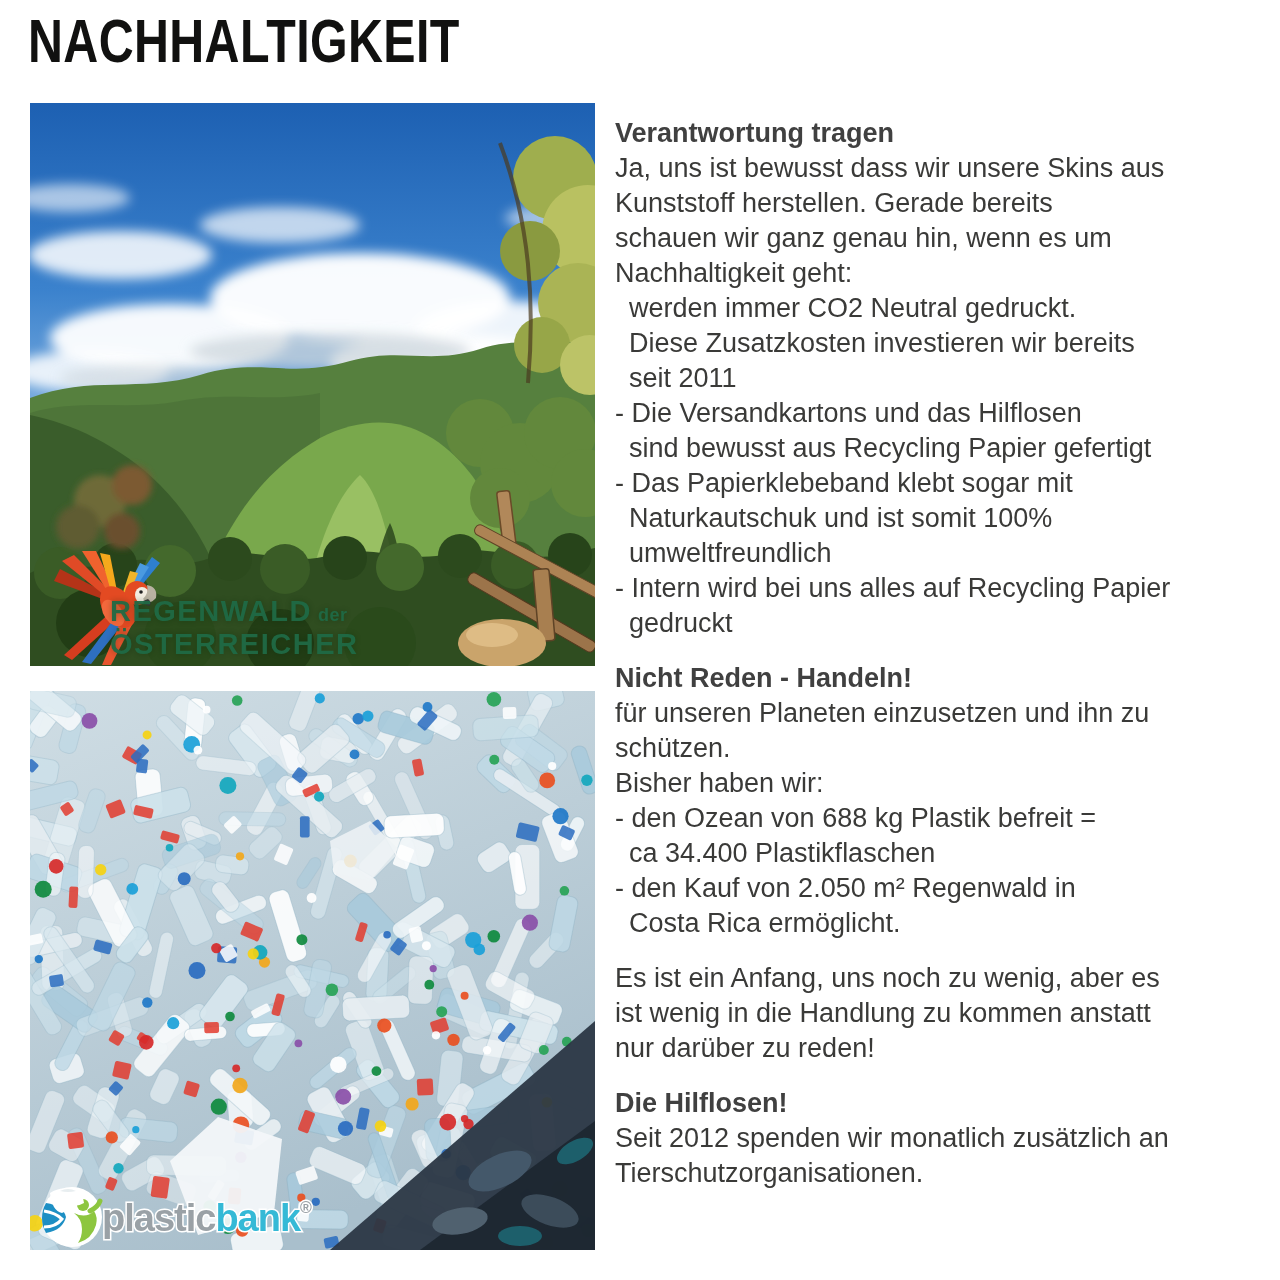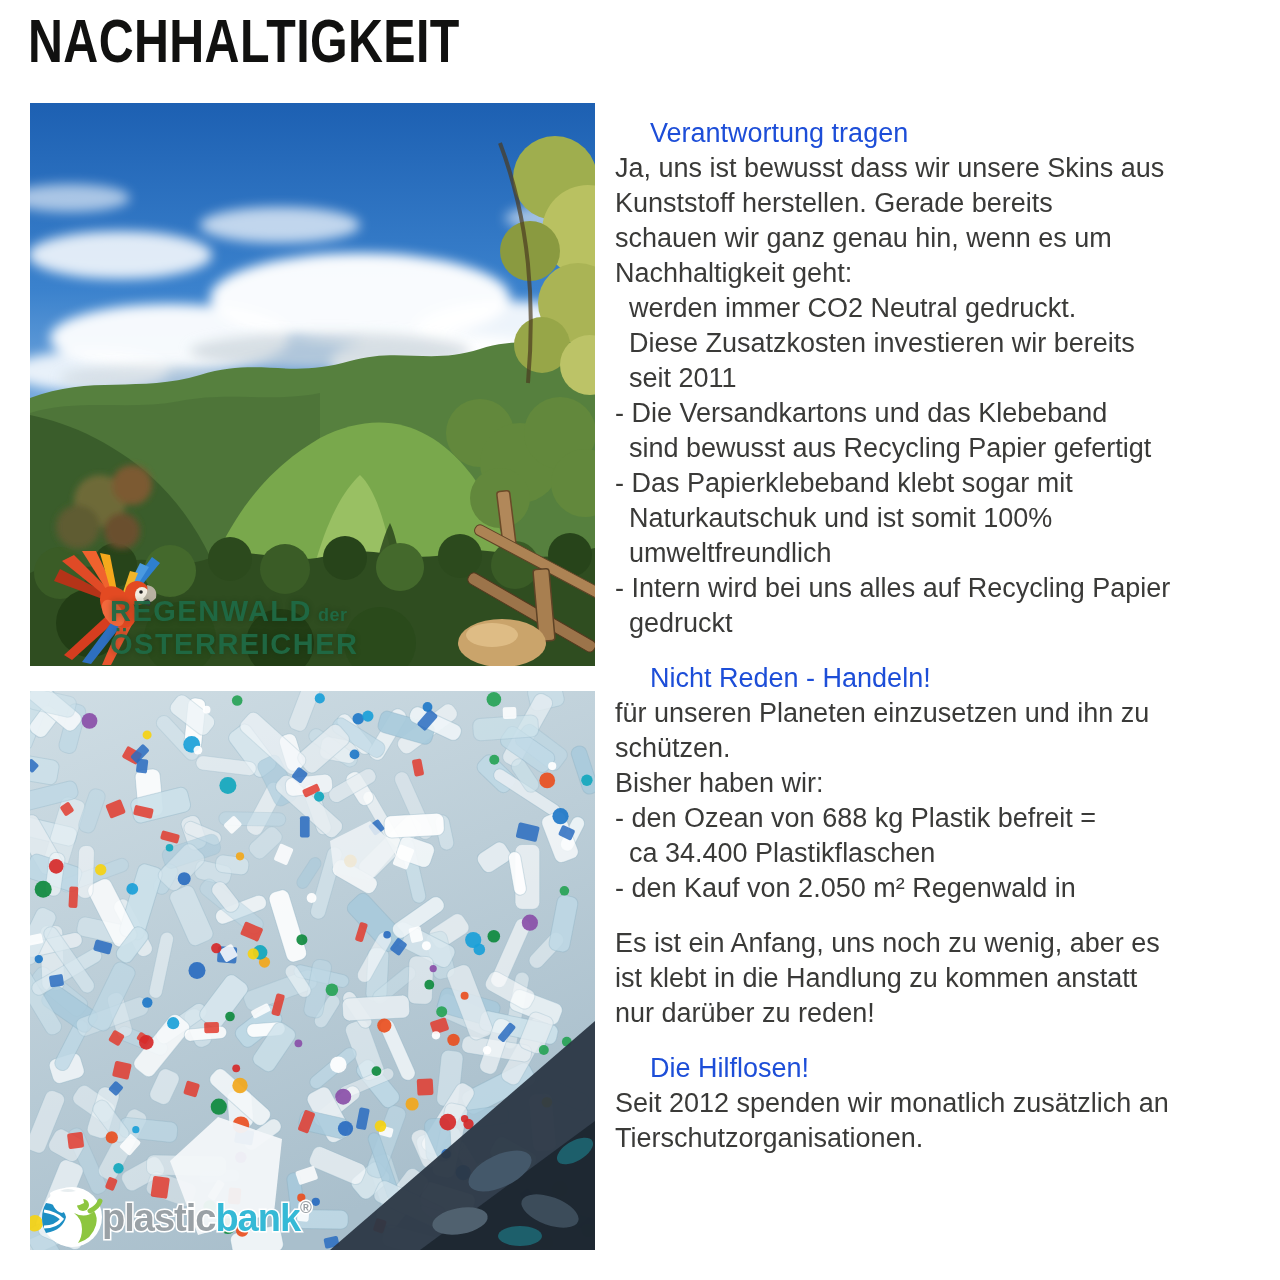--- a/index.html
+++ b/index.html
@@ -34,21 +34,21 @@
 
   
   .pb-logo { position:absolute; left:6px; top:494px; width:340px; height:64px; }
 
   
   .text-col {
     position:absolute; left:615px; top:116px; width:660px;
     font-size:27px; line-height:35px; color:#3a3a38;
   }
   .sec { margin-bottom:20px; }
-  .sec h2 { font-size:27px; line-height:35px; font-weight:400; color:#1d4ed8;margin-left:35px; }
+  .sec h2 { font-size:27px; line-height:35px; font-weight:700; color:#404040; }
   .sec .ln { white-space:nowrap; }
   .sec .cont { padding-left:14px; }
 </style>
 </head>
 <body>
 
 <div class="page">
 
   <h1 class="title">NACHHALTIGKEIT</h1>
 
@@ -579,42 +579,43 @@
 
     <div class="sec">
       <h2>Verantwortung tragen</h2>
       <div class="ln">Ja, uns ist bewusst dass wir unsere Skins aus</div>
       <div class="ln">Kunststoff herstellen. Gerade bereits</div>
       <div class="ln">schauen wir ganz genau hin, wenn es um</div>
       <div class="ln">Nachhaltigkeit geht:</div>
       <div class="ln cont">werden immer CO2 Neutral gedruckt.</div>
       <div class="ln cont">Diese Zusatzkosten investieren wir bereits</div>
       <div class="ln cont">seit 2011</div>
-      <div class="ln">- Die Versandkartons und das Klebeband</div>
+      <div class="ln">- Die Versandkartons und das Hilflosen</div>
       <div class="ln cont">sind bewusst aus Recycling Papier gefertigt</div>
       <div class="ln">- Das Papierklebeband klebt sogar mit</div>
       <div class="ln cont">Naturkautschuk und ist somit 100%</div>
       <div class="ln cont">umweltfreundlich</div>
       <div class="ln">- Intern wird bei uns alles auf Recycling Papier</div>
       <div class="ln cont">gedruckt</div>
     </div>
 
     <div class="sec">
       <h2>Nicht Reden - Handeln!</h2>
       <div class="ln">für unseren Planeten einzusetzen und ihn zu</div>
       <div class="ln">schützen.</div>
       <div class="ln">Bisher haben wir:</div>
       <div class="ln">- den Ozean von 688 kg Plastik befreit =</div>
       <div class="ln cont">ca 34.400 Plastikflaschen</div>
       <div class="ln">- den Kauf von 2.050 m² Regenwald in</div>
+      <div class="ln cont">Costa Rica ermöglicht.</div>
     </div>
 
     <div class="sec">
       <div class="ln">Es ist ein Anfang, uns noch zu wenig, aber es</div>
-      <div class="ln">ist klebt in die Handlung zu kommen anstatt</div>
+      <div class="ln">ist wenig in die Handlung zu kommen anstatt</div>
       <div class="ln">nur darüber zu reden!</div>
     </div>
 
     <div class="sec">
       <h2>Die Hilflosen!</h2>
       <div class="ln">Seit 2012 spenden wir monatlich zusätzlich an</div>
       <div class="ln">Tierschutzorganisationen.</div>
     </div>
 
   </div>

